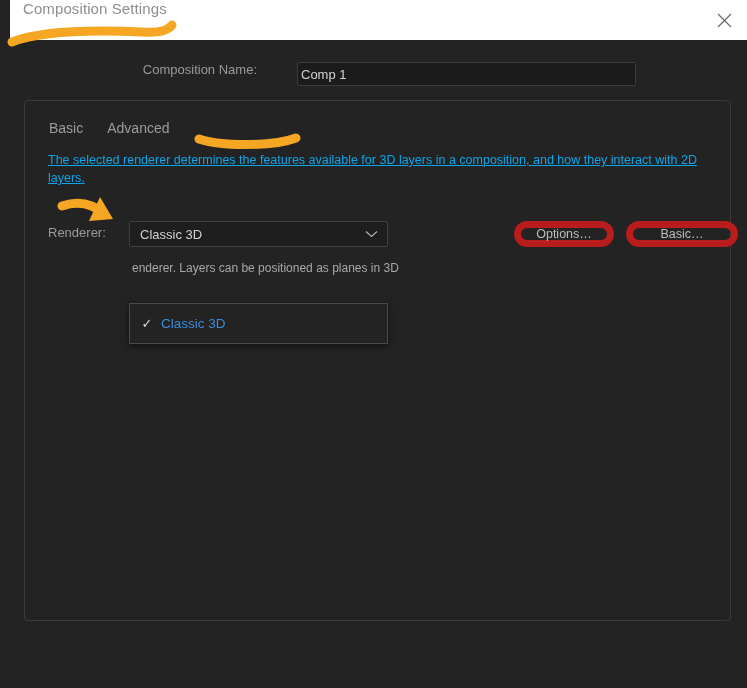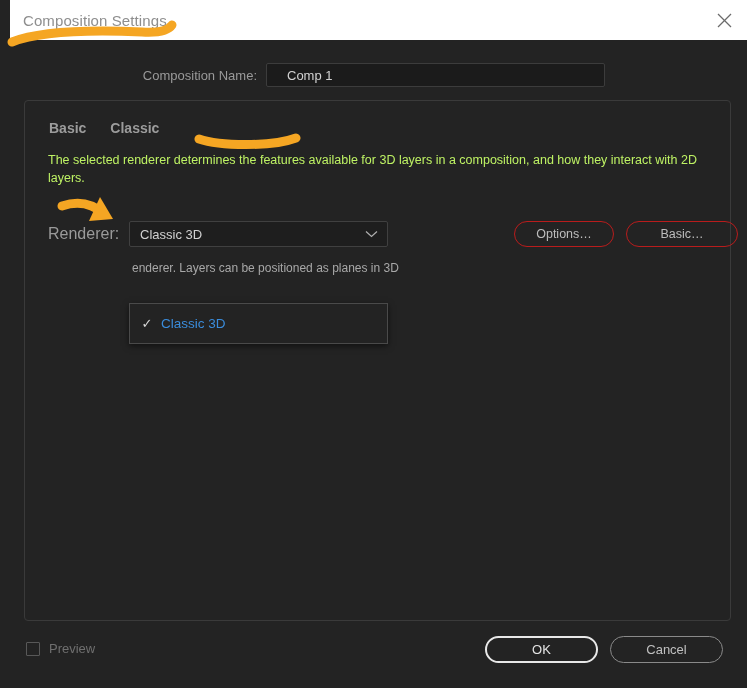--- a/index.html
+++ b/index.html
@@ -64,21 +64,21 @@
 
   
   #titlebar {
     position: absolute;
     left: 10px;
     top: 0;
     width: 737px;
     height: 40px;
     background: #ffffff;
     display: flex;
-    align-items: center;
+    align-items: flex-start;
     justify-content: space-between;
   }
   #title-text {
     margin-left: 13px;
     font-size: 15px;
     color: #8e8e8e;
     letter-spacing: 0.1px;
   }
   #close-btn {
     width: 46px;
@@ -101,40 +101,40 @@
   }
 
   
   #compname-row {
     position: absolute;
     left: 0;
     top: 18px;
     width: 737px;
     height: 26px;
     display: flex;
-    align-items: center;
+    gap: 31px;
   }
   #compname-label {
     width: 256px;
     text-align: right;
     font-size: 13px;
     color: #9a9a9a;
     padding-right: 9px;
     box-sizing: border-box;
   }
   #compname-input {
     width: 339px;
     height: 24px;
     background: #1b1b1b;
     border: 1px solid #3c3c3c;
     border-radius: 2px;
     color: #d2d2d2;
     font-size: 13px;
     font-family: "Liberation Sans", sans-serif;
-    padding: 0 20px;
+    padding: 0 3px;
     box-sizing: border-box;
     outline: none;
   }
 
   
   #tab-panel {
     position: absolute;
     left: 14px;
     top: 56px;
     width: 707px;
@@ -152,21 +152,20 @@
     align-items: flex-end;
     height: 34px;
   }
   .tab {
     position: relative;
     font-size: 14px;
     color: #9c9c9c;
     padding: 0 12px 9px 12px;
     cursor: pointer;
     white-space: nowrap;
-    font-weight: bold;
   }
   .tab.active {
     color: #d8d8d8;
   }
   .tab.active::after {
     content: "";
     position: absolute;
     left: 7px;
     right: 7px;
     bottom: 1px;
@@ -175,36 +174,37 @@
     border-radius: 1px;
   }
 
   #desc-text {
     position: absolute;
     left: 23px;
     top: 50px;
     width: 656px;
     font-size: 12.5px;
     line-height: 18px;
-    color: #bef264;
+    color: #0ea5e9;
+    text-decoration: underline;
   }
 
   
   #renderer-row {
     position: absolute;
     left: 23px;
     top: 120px;
     width: 662px;
     height: 26px;
   }
   #renderer-label {
     position: absolute;
     left: 0;
     top: 4px;
-    font-size: 16px;
+    font-size: 13px;
     color: #9a9a9a;
   }
   #renderer-select {
     position: absolute;
     left: 81px;
     top: 0;
     width: 259px;
     height: 26px;
     background: #1e1e1e;
     border: 1px solid #404040;
@@ -224,21 +224,21 @@
     margin-right: 9px;
     display: flex;
     align-items: center;
   }
 
   .pill-btn {
     position: absolute;
     top: 0;
     height: 26px;
     background: transparent;
-    border: 1px solid #b91c1c;
+    border: 7px solid #b91c1c;
     border-radius: 13px;
     color: #bdbdbd;
     font-size: 12.5px;
     font-family: "Liberation Sans", sans-serif;
     cursor: pointer;
     display: flex;
     align-items: center;
     justify-content: center;
   }
   #options-btn { left: 466px; width: 100px; }
@@ -385,21 +385,21 @@
 
     <div id="compname-row">
       <div id="compname-label">Composition Name:</div>
       <input id="compname-input" type="text" value="Comp 1" style="">
     </div>
 
     <div id="tab-panel">
 
       <div id="tabstrip">
         <div class="tab">Basic</div>
-        <div class="tab">Classic</div>
+        <div class="tab">Advanced</div>
       </div>
 
       <div id="desc-text">The selected renderer determines the features available for 3D layers in a composition, and how they interact with 2D layers.</div>
 
       <div id="renderer-row">
         <div id="renderer-label">Renderer:</div>
 
         <div id="renderer-select">
           <span id="renderer-select-value">Classic 3D</span>
           <span id="renderer-chevron">
@@ -417,28 +417,20 @@
 
       <div id="renderer-menu">
         <div class="menu-item selected">
           <span class="check">✓</span>
           <span class="label">Classic 3D</span>
         </div>
       </div>
 
     </div>
 
-    <div id="footer">
-      <div id="preview-group">
-        <span id="preview-checkbox"></span>
-        <span id="preview-label">Preview</span>
-      </div>
-      <button class="footer-btn" id="ok-btn">OK</button>
-      <button class="footer-btn" id="cancel-btn">Cancel</button>
-    </div>
 
   </div>
 </div>
 
 <svg id="annotations" width="747" height="688" viewBox="0 0 747 688">
 
   <path d="M12,42 C40,31 96,30 142,32 C158,33 168,31 172,25" fill="none" stroke="#f5a623" stroke-width="9" stroke-linecap="round"></path>
 
   <path d="M199,139 C219,146 272,147 296,138" fill="none" stroke="#f5a623" stroke-width="9" stroke-linecap="round"></path>
 

